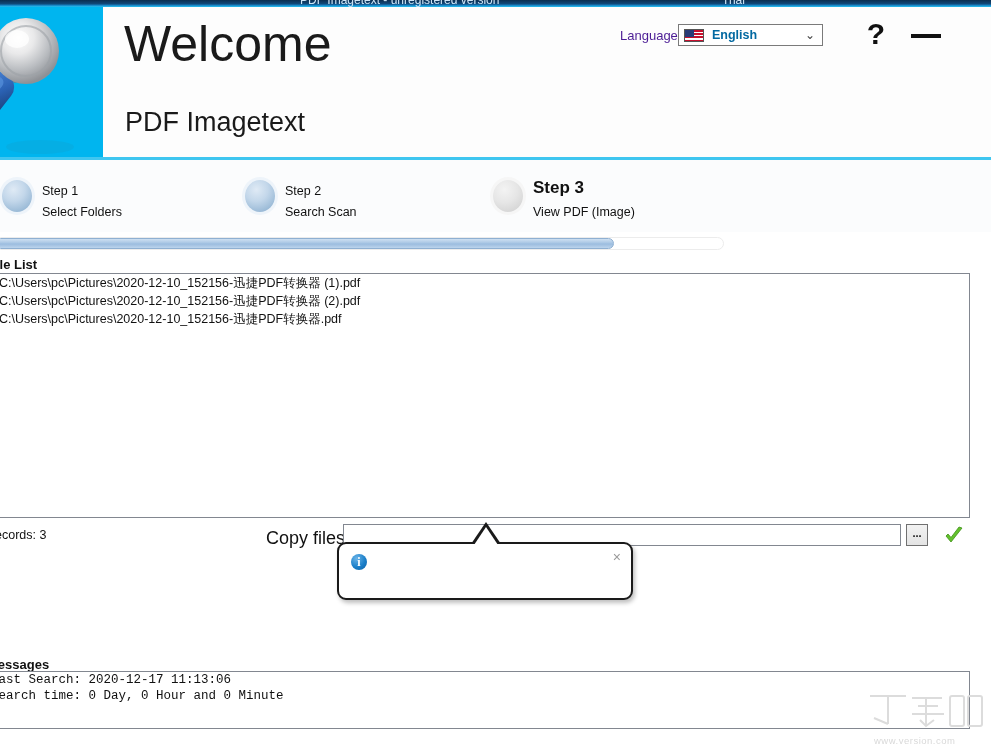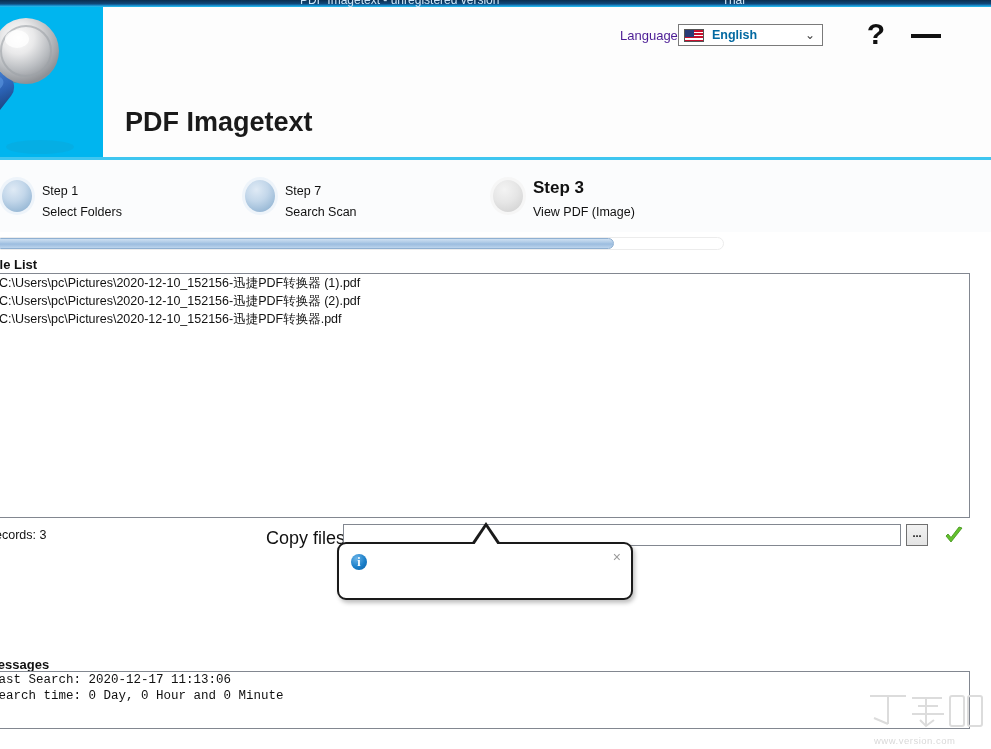--- a/index.html
+++ b/index.html
@@ -60,21 +60,21 @@
     font-size: 50px;
     font-weight: 300;
     color: #1a1a1a;
     letter-spacing: 0px;
     font-family: "Liberation Sans", sans-serif;
   }
   #app-subtitle {
     position: absolute;
     left: 125px; top: 100px;
     font-size: 27px;
-    font-weight: 700;
+    font-weight: 400;
     color: #1a1a1a;
   }
   #cyan-rule {
     position: absolute;
     left: 0; top: 150px;
     width: 991px; height: 3px;
     background: #3fc6f0;
   }
 
   
@@ -424,20 +424,21 @@
         <rect x="20" y="66" width="22" height="10" rx="3" fill="url(#neckGrad)"></rect>
         <rect x="16" y="74" width="30" height="62" rx="14" fill="url(#handleGrad)"></rect>
         <rect x="22" y="80" width="11" height="48" rx="6" fill="#5f9ae4" opacity="0.55"></rect>
       </g>
       <circle cx="31" cy="44" r="33" fill="url(#lensGrad)"></circle>
       <circle cx="31" cy="44" r="25" fill="none" stroke="#9da1a6" stroke-width="2" opacity="0.6"></circle>
       <ellipse cx="22" cy="32" rx="12" ry="9" fill="#ffffff" opacity="0.75"></ellipse>
     </svg>
   </div>
 
+  <div id="welcome-title">Welcome</div>
   <div id="app-subtitle">PDF Imagetext</div>
 
   <div id="lang-label">Language</div>
   <div id="lang-select">
     <span class="flag">
       <span class="stripes"></span>
       <span class="canton"></span>
     </span>
     <span id="lang-name">English</span>
     <span id="lang-caret">⌄</span>
@@ -452,21 +453,21 @@
 </div>
 
 <div id="steps">
   <div id="step1" class="step blue">
     <span class="bulb"></span>
     <span class="s-title">Step 1</span>
     <span class="s-sub">Select Folders</span>
   </div>
   <div id="step2" class="step blue">
     <span class="bulb"></span>
-    <span class="s-title">Step 7</span>
+    <span class="s-title">Step 2</span>
     <span class="s-sub">Search Scan</span>
   </div>
   <div id="step3" class="step grey active">
     <span class="bulb"></span>
     <span class="s-title">Step 3</span>
     <span class="s-sub">View PDF (Image)</span>
   </div>
 </div>
 
 <div id="progress-track">

